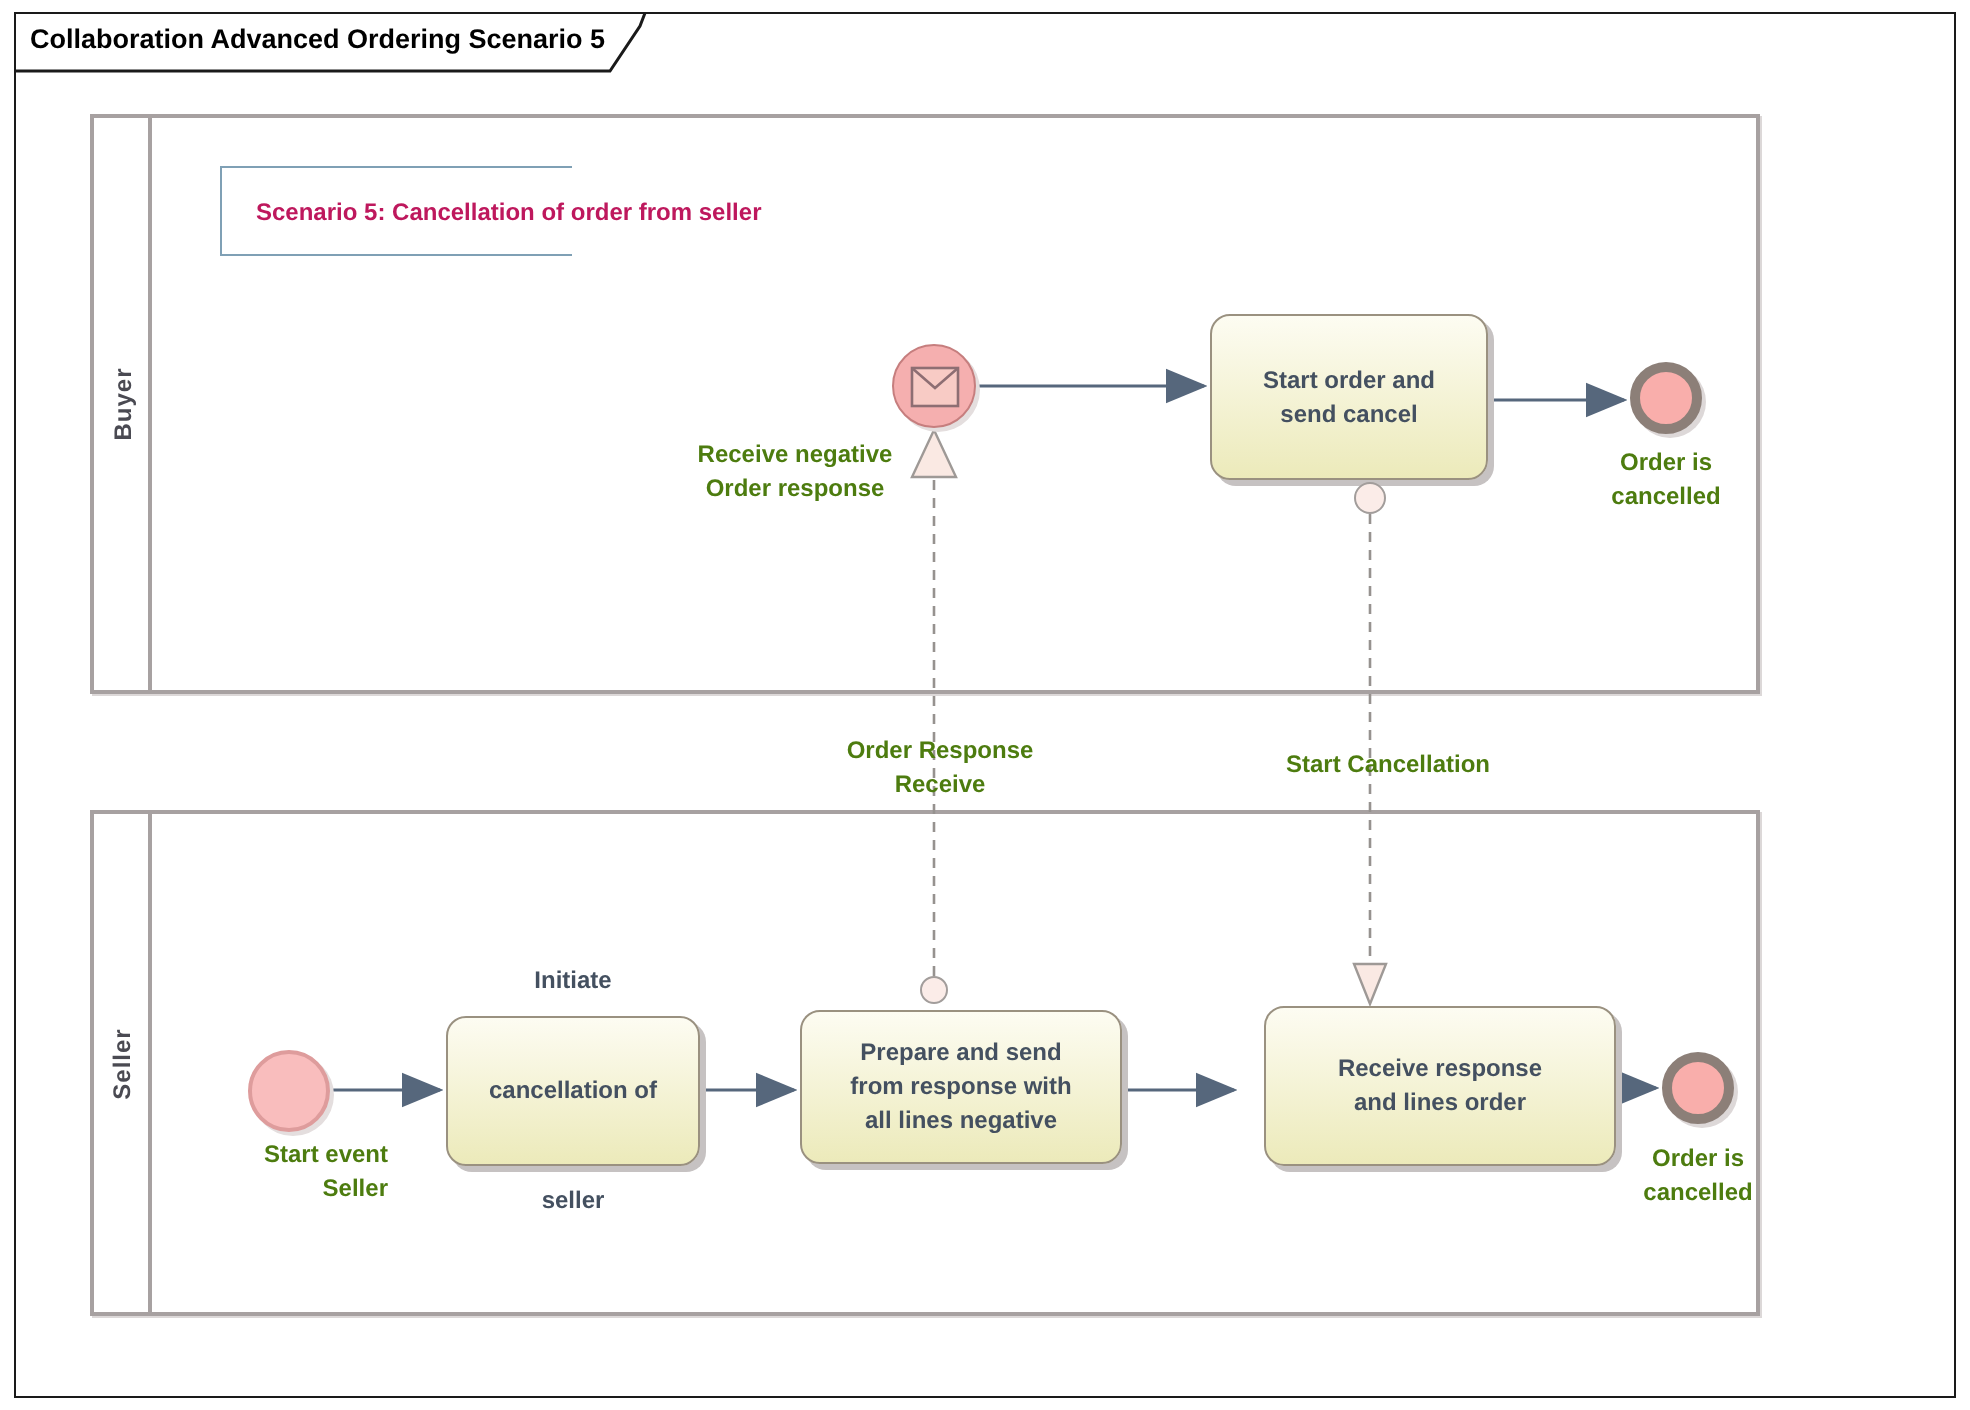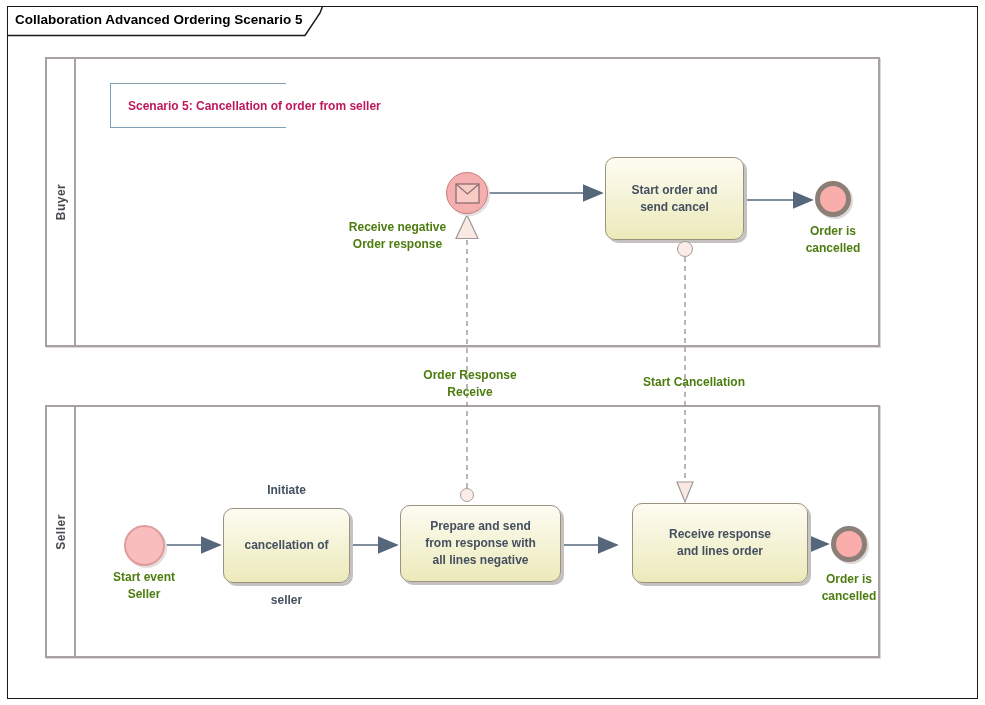--- a/index.html
+++ b/index.html
@@ -44,21 +44,21 @@
   .end-buyer  { left:815px; top:181px; }
   .end-seller { left:831px; top:526px; }
   .msg-src { position:absolute; border-radius:50%; background:#fbece8; border:1.2px solid #a29d9b; }
   .msg-src-1 { left:460px; top:488px; width:14px; height:14px; }
   .msg-src-2 { left:677px; top:241px; width:16px; height:16px; }
 
   .lbl { position:absolute; font-size:12px; color:#4d7c0f; text-align:center; line-height:1.4; }
   .lbl span { display:block; }
   .lbl-receive    { left:325px; top:219px; width:145px; }
   .lbl-end-buyer  { left:783px; top:223px; width:100px; }
-  .lbl-start      { left:94px;  top:569px; width:100px; }
+  .lbl-start      { left:94px;  top:569px; width:100px;text-align:right; }
   .lbl-end-seller { left:799px; top:571px; width:100px; }
   .lbl-flow1      { left:400px; top:367px; width:140px; }
   .lbl-flow2      { left:624px; top:374px; width:140px; }
 </style>
 </head>
 <body>
 
 <div class="canvas">
 
   <div class="frame"></div>

